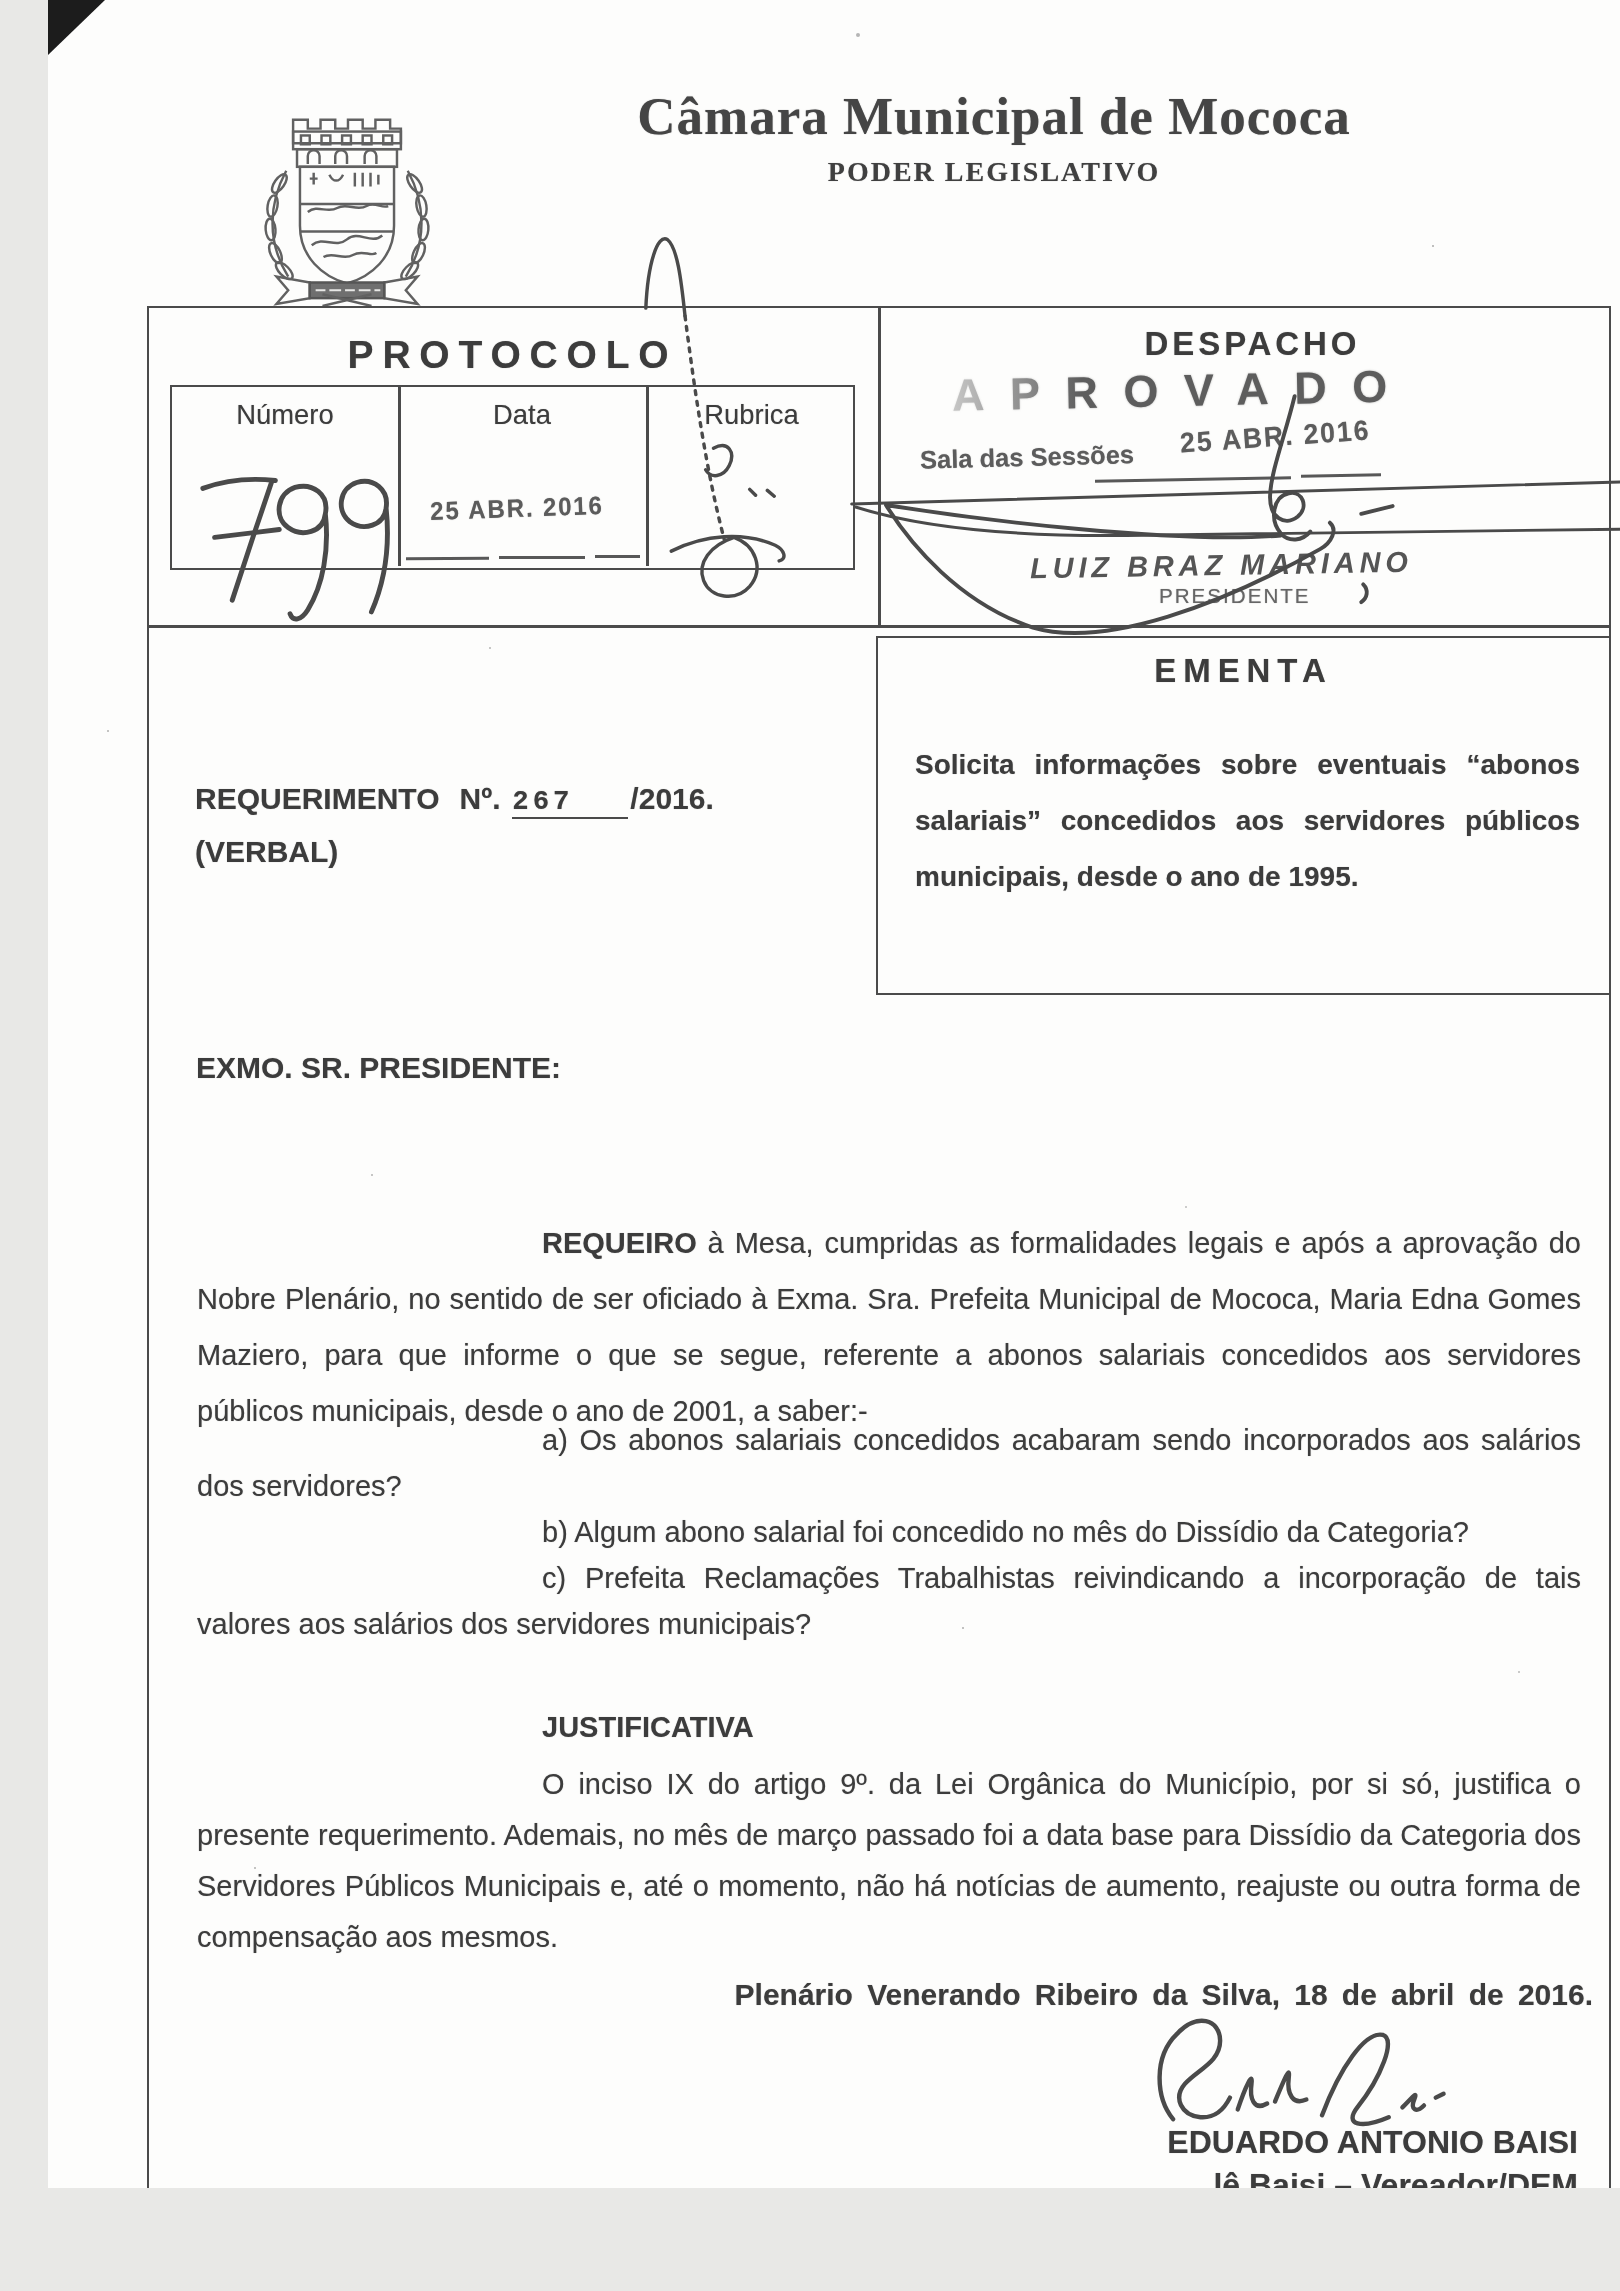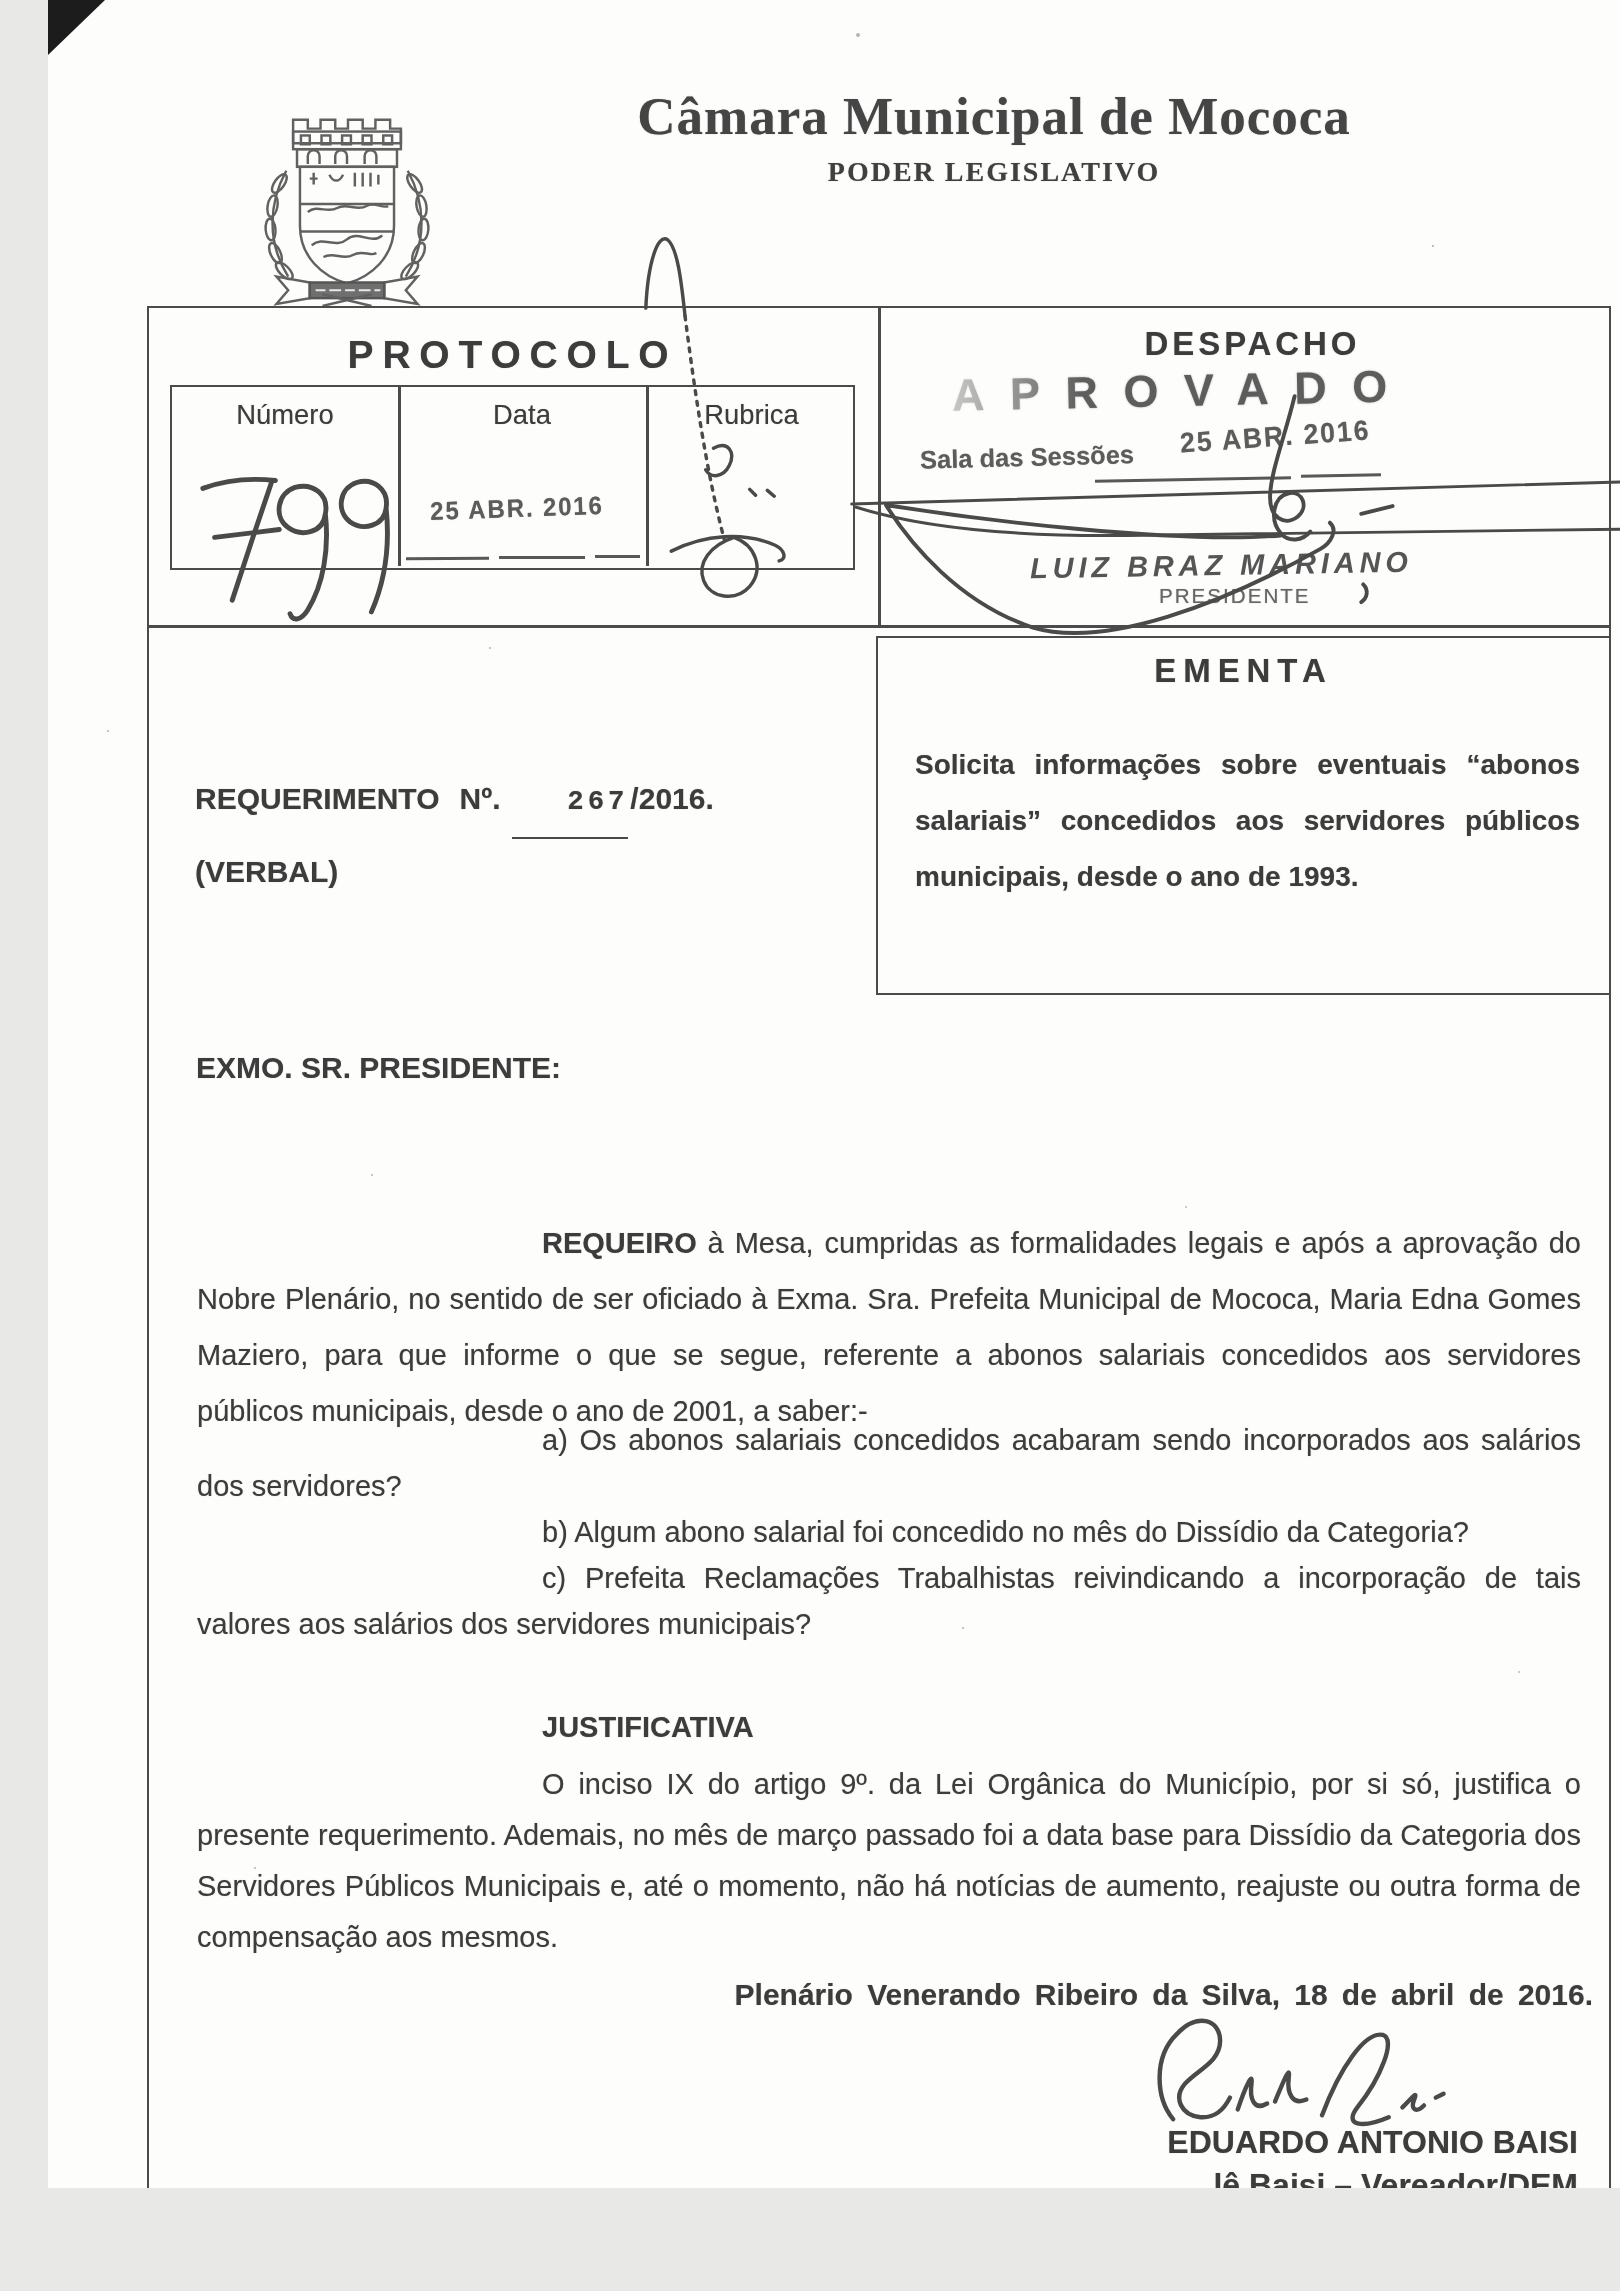--- a/index.html
+++ b/index.html
@@ -70,23 +70,23 @@
   .president-title{position:absolute;left:1111px;top:584px;font-size:20.6px;letter-spacing:2px;color:#666;}
 
   
   .ementa-box{position:absolute;left:828px;top:636px;width:735px;height:359px;
     border:2.9px solid #4b4b4b;box-sizing:border-box;}
   .ementa-title{margin-top:13.7px;text-align:center;font-size:33px;font-weight:bold;letter-spacing:6.9px;}
   .ementa-text{margin:47px 29px 0 37px;font-size:28px;font-weight:bold;line-height:56px;
     text-align:justify;}
   .req-block{position:absolute;left:147px;top:782px;width:667px;font-size:30px;font-weight:bold;}
   .req-line1{word-spacing:11.8px;}
-  .req-number{display:inline-block;min-width:116px;text-align:right;border-bottom:2.9px solid #4a4a4a;
+  .req-number{display:inline-block;min-width:116px;text-align:left;border-bottom:2.9px solid #4a4a4a;
     font-family:"Liberation Mono",monospace;font-size:27.4px;font-weight:bold;letter-spacing:3.9px;
-    margin:0 2px 0 11.8px;padding-bottom:20px;}
+    margin:0 2px 0 11.8px;padding-bottom:0;}
   .req-line2{margin-top:15.7px;}
 
   
   .salutation{position:absolute;left:148px;top:1051px;font-size:30px;font-weight:bold;}
   .para{position:absolute;left:149px;width:1384px;font-size:29px;text-align:justify;}
   .p1{top:1186px;line-height:56px;text-indent:345px;}
   .items{top:1417px;line-height:46px;}
   .items p{margin:0;text-indent:345px;text-align:justify;}
   .justif{top:1702px;line-height:51px;}
   .justif-title{margin:0 0 0 345px;font-weight:bold;}
@@ -168,21 +168,21 @@
   <div class="aprovado-fade"></div>
   <div class="sala-label stamp">Sala das Sessões</div>
   <div class="desp-date stamp">25 ABR. 2016</div>
   <div class="dash u1"></div>
   <div class="dash u2"></div>
   <div class="president-name">LUIZ BRAZ MARIANO</div>
   <div class="president-title stamp">PRESIDENTE</div>
 
   <div class="ementa-box">
     <div class="ementa-title typed">EMENTA</div>
-    <div class="ementa-text typed">Solicita informações sobre eventuais “abonos salariais” concedidos aos servidores públicos municipais, desde o ano de 1993.</div>
+    <div class="ementa-text typed">Solicita informações sobre eventuais “abonos salariais” concedidos aos servidores públicos municipais, desde o ano de 1995.</div>
   </div>
 
   <div class="req-block typed">
     <div class="req-line1">
       <span>REQUERIMENTO Nº.</span><span class="req-number">267</span><span>/2016.</span>
     </div>
     <div class="req-line2">(VERBAL)</div>
   </div>
 
   <div class="salutation typed">EXMO. SR. PRESIDENTE:</div>

